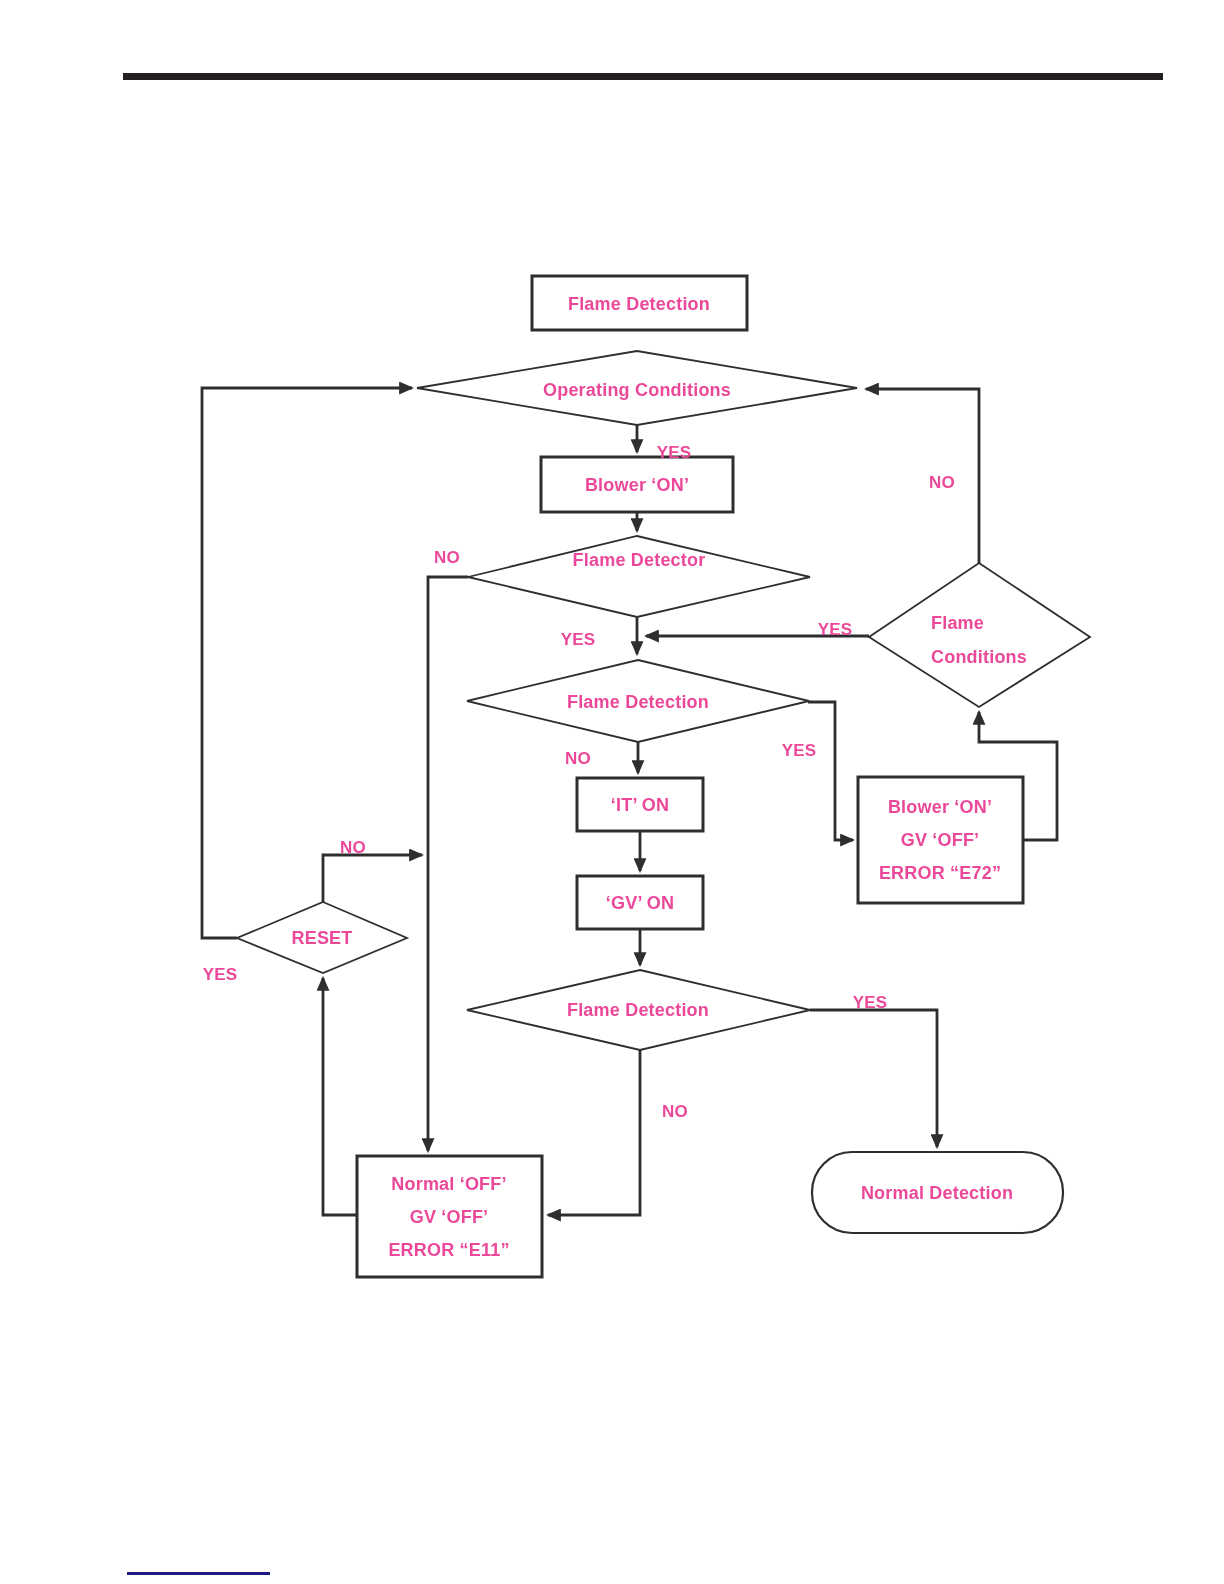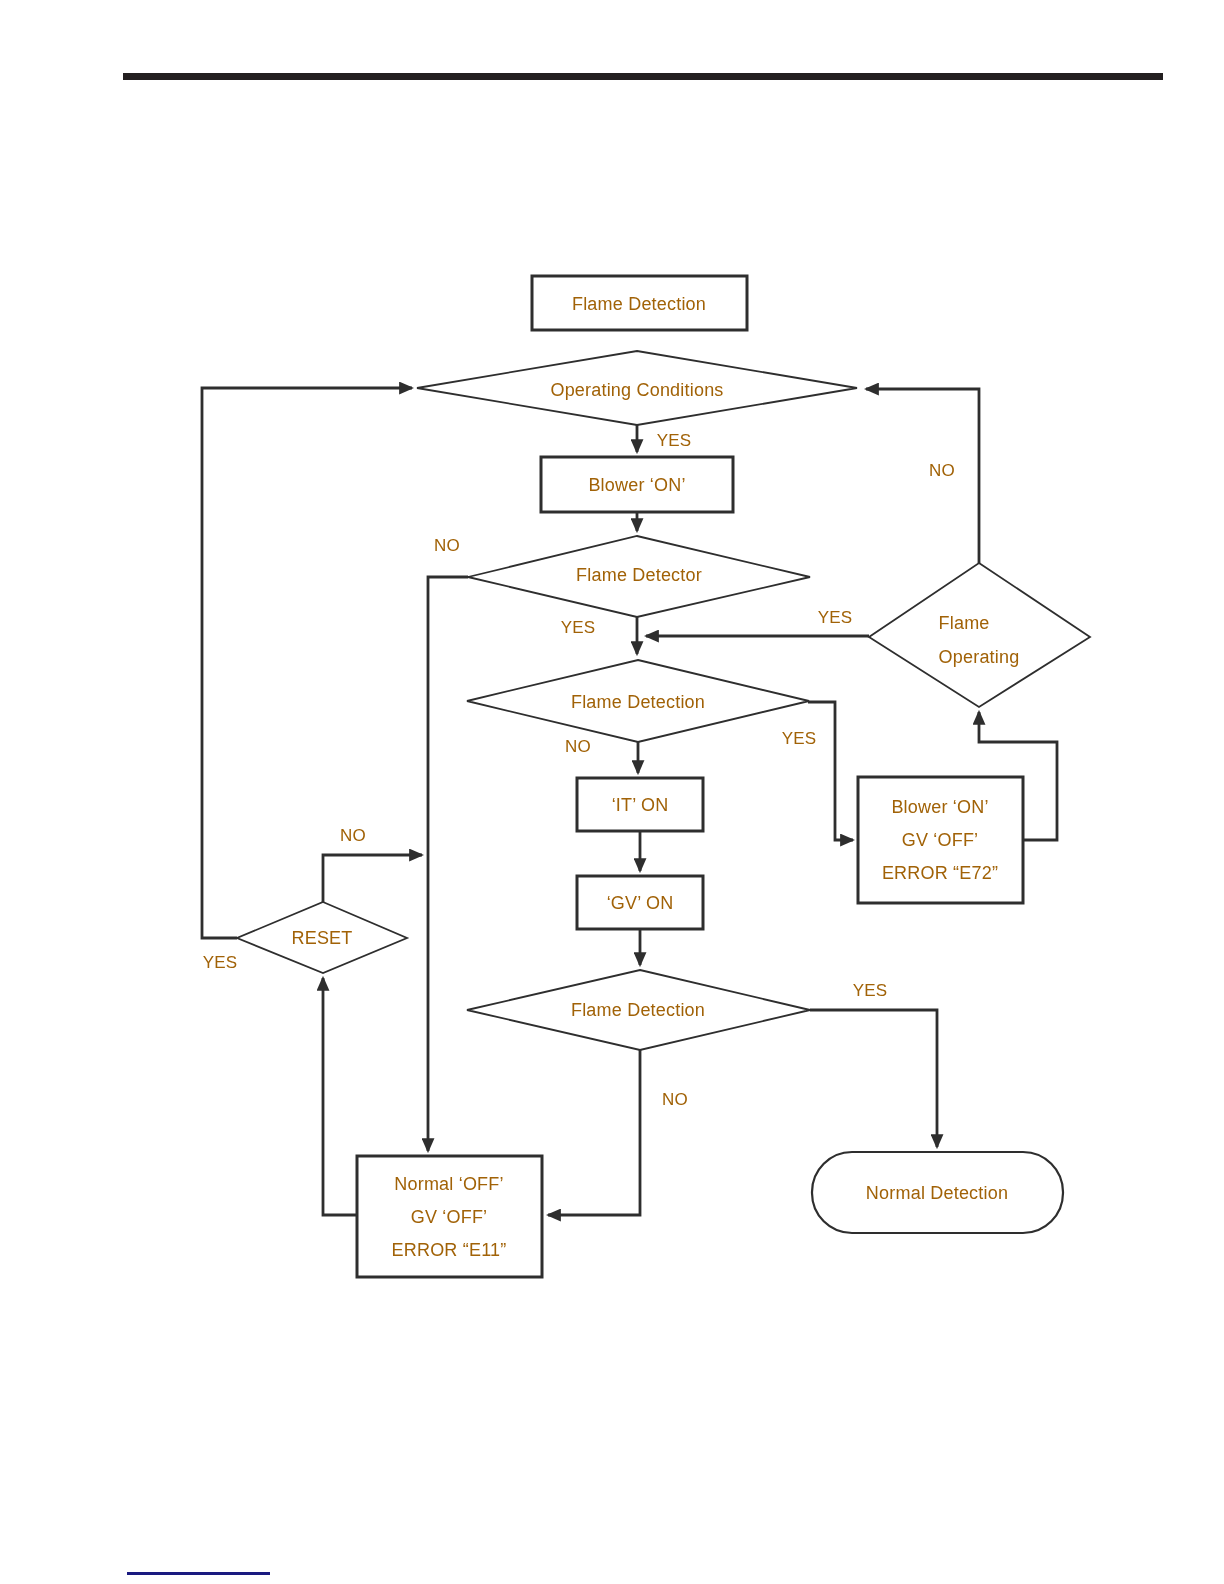--- a/index.html
+++ b/index.html
@@ -19,25 +19,25 @@
     background:#1a1a80;
   }
   svg.canvas{position:absolute;left:0;top:0;width:1224px;height:1584px;}
   .edge{fill:none;stroke:#2e2e2e;stroke-width:2.8;marker-end:url(#arrowhead);}
   .shape{fill:#ffffff;stroke:#2e2e2e;}
   .box{stroke-width:3;}
   .diamond{stroke-width:1.8;}
   .stadium{stroke-width:2.2;}
   .lbl{
     position:absolute;transform:translate(-50%,-50%);
-    font-weight:normal;color:#a16207;white-space:nowrap;
+    font-weight:bold;color:#ec4899;white-space:nowrap;
     letter-spacing:0.2px;
   }
   .node-lbl{font-size:18px;}
-  .edge-lbl{font-size:17px;}
+  .edge-lbl{font-size:17px;margin-top:12px;}
   .multi{text-align:center;line-height:33px;}
   .multi2{text-align:left;line-height:34px;}
 </style>
 </head>
 <body>
 
 <div class="page">
 
   <div class="top-rule"></div>
 
@@ -80,34 +80,34 @@
       <polygon class="shape diamond" points="323,902 407,938 323,973 237,938"></polygon>
       <polygon class="shape diamond" points="640,970 810,1010 640,1050 467,1010"></polygon>
       <rect class="shape box" x="357" y="1156" width="185" height="121"></rect>
       <rect class="shape stadium" x="812" y="1152" width="251" height="81" rx="40" ry="40"></rect>
     </g>
   </svg>
 
   <div class="lbl node-lbl" style="left:639px;top:304px;">Flame Detection</div>
   <div class="lbl node-lbl" style="left:637px;top:390px;">Operating Conditions</div>
   <div class="lbl node-lbl" style="left:637px;top:485px;">Blower ‘ON’</div>
-  <div class="lbl node-lbl" style="left:639px;top:575px;">Flame Detector</div>
+  <div class="lbl node-lbl" style="left:639px;top:560px;">Flame Detector</div>
   <div class="lbl node-lbl" style="left:638px;top:702px;">Flame Detection</div>
   <div class="lbl node-lbl" style="left:640px;top:805px;text-align:center;">‘IT’ ON</div>
   <div class="lbl node-lbl" style="left:640px;top:903px;">‘GV’ ON</div>
 
   <div class="lbl node-lbl multi" style="left:940px;top:840px;">
     <div>Blower ‘ON’</div>
     <div>GV ‘OFF’</div>
     <div>ERROR “E72”</div>
   </div>
 
   <div class="lbl node-lbl multi2" style="left:979px;top:640px;">
     <div>Flame</div>
-    <div>Operating</div>
+    <div>Conditions</div>
   </div>
 
   <div class="lbl node-lbl" style="left:322px;top:938px;">RESET</div>
   <div class="lbl node-lbl" style="left:638px;top:1010px;">Flame Detection</div>
 
   <div class="lbl node-lbl multi" style="left:449px;top:1217px;">
     <div>Normal ‘OFF’</div>
     <div>GV ‘OFF’</div>
     <div>ERROR “E11”</div>
   </div>

